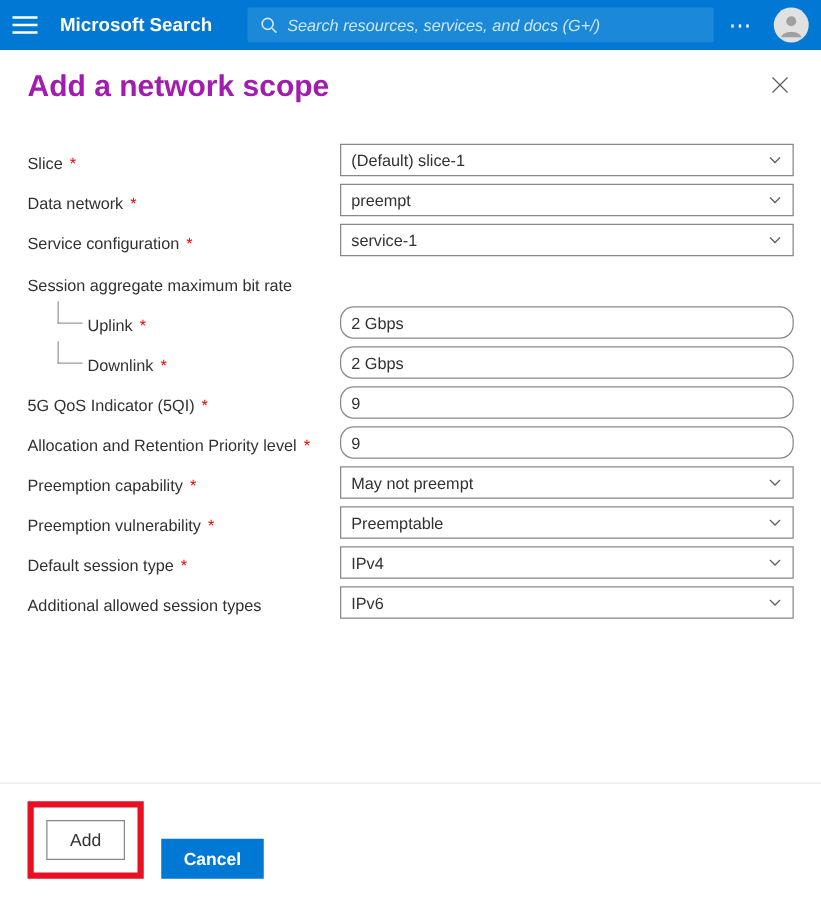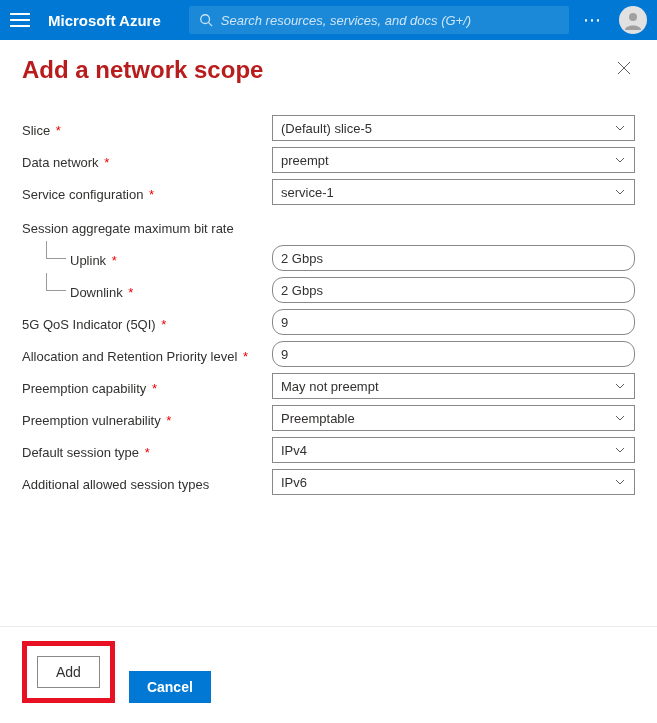--- a/index.html
+++ b/index.html
@@ -12,21 +12,21 @@
     .searchbox { flex: 1; margin-left: 28px; margin-right: 12px; background: #1b88d8; border-radius: 2px; height: 28px; display: flex; align-items: center; padding: 0 10px; max-width: 380px; }
     .searchbox input { flex: 1; background: transparent; border: none; outline: none; color: #ffffff; font-size: 13px; font-style: italic; }
     .searchbox input::placeholder { color: #cde6f7; font-style: italic; }
     .search-icon { width: 14px; height: 14px; margin-right: 8px; }
     .topbar-right { margin-left: auto; display: flex; align-items: center; gap: 16px; }
     .dots { color: #fff; font-size: 18px; letter-spacing: 2px; cursor: pointer; }
     .avatar { width: 28px; height: 28px; border-radius: 50%; background: #e1e1e1; display: flex; align-items: center; justify-content: center; }
     
     .page { padding: 16px 22px 0 22px; }
     .page-header { display: flex; justify-content: space-between; align-items: center; margin-bottom: 30px; }
-    .page-title { font-size: 24px; font-weight: 600; color: #b91c1c; }
+    .page-title { font-size: 24px; font-weight: 600; color: #a21caf; }
     .close-btn { cursor: pointer; padding: 4px; }
     
     .form { font-size: 13px; color: #323130; }
     .form-row { display: flex; align-items: center; margin-bottom: 4px; min-height: 28px; }
     .form-row.section-head { margin-top: 6px; margin-bottom: 4px; }
     .label { width: 250px; flex-shrink: 0; padding-top: 4px; }
     .label.indent { padding-left: 48px; position: relative; }
     .req { color: #e00; margin-left: 2px; }
     .tree-line { position: absolute; left: 24px; top: -8px; width: 20px; height: 18px; border-left: 1px solid #999; border-bottom: 1px solid #999; }
     
@@ -43,21 +43,21 @@
   </style>
 </head>
 <body>
 
 <div class="topbar">
   <div class="hamburger">
     <span></span>
       <span></span>
       <span></span>
   </div>
-  <div class="brand">Microsoft Azure</div>
+  <div class="brand">Microsoft Search</div>
   <div class="searchbox">
     <svg class="search-icon" viewBox="0 0 16 16" fill="none" stroke="#cde6f7" stroke-width="1.5">
       <circle cx="7" cy="7" r="5"></circle>
         <line x1="11" y1="11" x2="15" y2="15"></line>
     </svg>
     <input type="text" placeholder="Search resources, services, and docs (G+/)" style="">
   </div>
   <div class="topbar-right">
     <div class="dots">⋯</div>
     <div class="avatar">
@@ -79,21 +79,21 @@
       </svg>
     </div>
   </div>
 
   <div class="form">
 
     <div class="form-row">
       <div class="label"><span>Slice</span><span class="req"> *</span></div>
       <div class="ctrl">
         <div class="select">
-          <span>(Default) slice-5</span>
+          <span>(Default) slice-1</span>
           <svg class="chev" width="12" height="12" viewBox="0 0 12 12" fill="none" stroke="currentColor" stroke-width="1">
               <polyline points="2,4 6,8 10,4"></polyline>
             </svg>
         </div>
       </div>
     </div>
 
     <div class="form-row">
       <div class="label"><span>Data network</span><span class="req"> *</span></div>
       <div class="ctrl">

